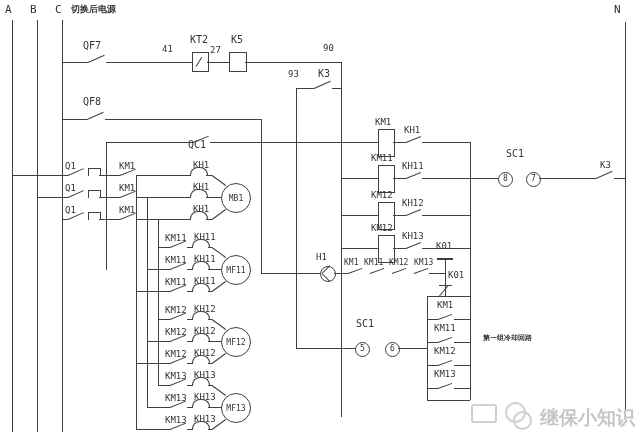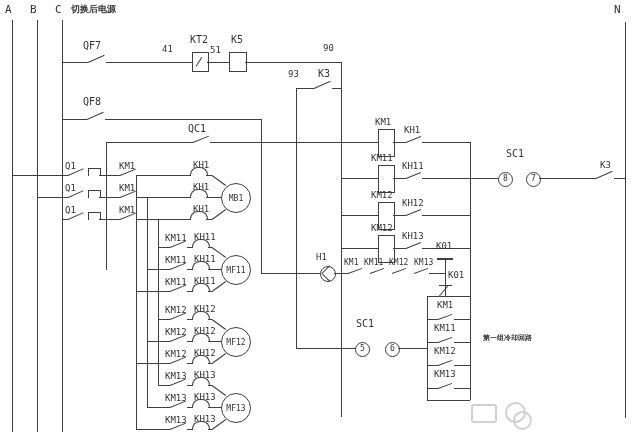--- a/index.html
+++ b/index.html
@@ -42,42 +42,42 @@
   <div class="vl" style="left:625px;top:22px;height:396px"></div>
 
   <div class="lbl" style="left:83px;top:41px">QF7</div>
   <div class="hl" style="left:62px;top:62px;width:26px"></div>
   <div class="sw" style="left:88px;top:62px;width:18px;transform:rotate(-24deg)"></div>
   <div class="hl" style="left:106px;top:62px;width:86px"></div>
   <div class="lbl s9" style="left:162px;top:45px">41</div>
   <div class="box" style="left:192px;top:52px;width:15px;height:18px"></div>
   <div class="dg" style="left:196px;top:66px;width:11px;transform:rotate(-58deg)"></div>
   <div class="lbl" style="left:190px;top:35px">KT2</div>
-  <div class="lbl s9" style="left:210px;top:46px">51</div>
+  <div class="lbl s9" style="left:210px;top:46px">27</div>
   <div class="hl" style="left:207px;top:62px;width:22px"></div>
   <div class="box" style="left:229px;top:52px;width:16px;height:18px"></div>
   <div class="lbl" style="left:231px;top:35px">K5</div>
   <div class="hl" style="left:245px;top:62px;width:96px"></div>
   <div class="lbl s9" style="left:323px;top:44px">90</div>
   <div class="vl" style="left:341px;top:62px;height:355px"></div>
 
   <div class="lbl s9" style="left:288px;top:70px">93</div>
   <div class="hl" style="left:296px;top:88px;width:18px"></div>
   <div class="sw" style="left:314px;top:88px;width:18px;transform:rotate(-24deg)"></div>
   <div class="lbl" style="left:318px;top:69px">K3</div>
   <div class="hl" style="left:332px;top:88px;width:9px"></div>
   <div class="vl" style="left:296px;top:88px;height:260px"></div>
 
   <div class="lbl" style="left:83px;top:97px">QF8</div>
   <div class="hl" style="left:62px;top:119px;width:25px"></div>
   <div class="sw" style="left:87px;top:119px;width:18px;transform:rotate(-24deg)"></div>
   <div class="hl" style="left:105px;top:119px;width:156px"></div>
   <div class="vl" style="left:261px;top:119px;height:154px"></div>
 
-  <div class="lbl" style="left:188px;top:124px">QC1</div>
+  <div class="lbl" style="left:188px;top:140px">QC1</div>
   <div class="hl" style="left:106px;top:142px;width:87px"></div>
   <div class="sw" style="left:193px;top:142px;width:17px;transform:rotate(-22deg)"></div>
   <div class="hl" style="left:210px;top:142px;width:168px"></div>
   <div class="vl" style="left:106px;top:142px;height:128px"></div>
 
   <div class="box" style="left:378px;top:129px;width:15px;height:26px"></div>
   <div class="lbl s9" style="left:375px;top:118px">KM1</div>
   <div class="hl" style="left:393px;top:142px;width:13px"></div>
   <div class="sw" style="left:406px;top:142px;width:16px;transform:rotate(-22deg)"></div>
   <div class="lbl s9" style="left:404px;top:126px">KH1</div>
@@ -281,14 +281,15 @@
   <div class="sw" style="left:170px;top:429px;width:17px;transform:rotate(-22deg)"></div>
   <div class="hl" style="left:187px;top:429px;width:5px"></div>
   <div class="bump" style="left:192px;top:421px"></div>
   <div class="hl" style="left:208px;top:429px;width:4px"></div>
   <div class="dg" style="left:212px;top:429px;width:17px;transform:rotate(-36deg)"></div>
   <div class="motor" style="left:221px;top:393px">MF13</div>
 
   <div class="wm-shape" style="left:471px;top:404px;width:22px;height:15px;border-radius:3px"></div>
   <div class="wm-shape" style="left:505px;top:402px;width:17px;height:17px;border-radius:50%"></div>
   <div class="wm-shape" style="left:513px;top:411px;width:15px;height:15px;border-radius:50%"></div>
+  <div class="wm-text" style="left:540px;top:405px">继保小知识</div>
 
 </div>
 
 </body></html>

